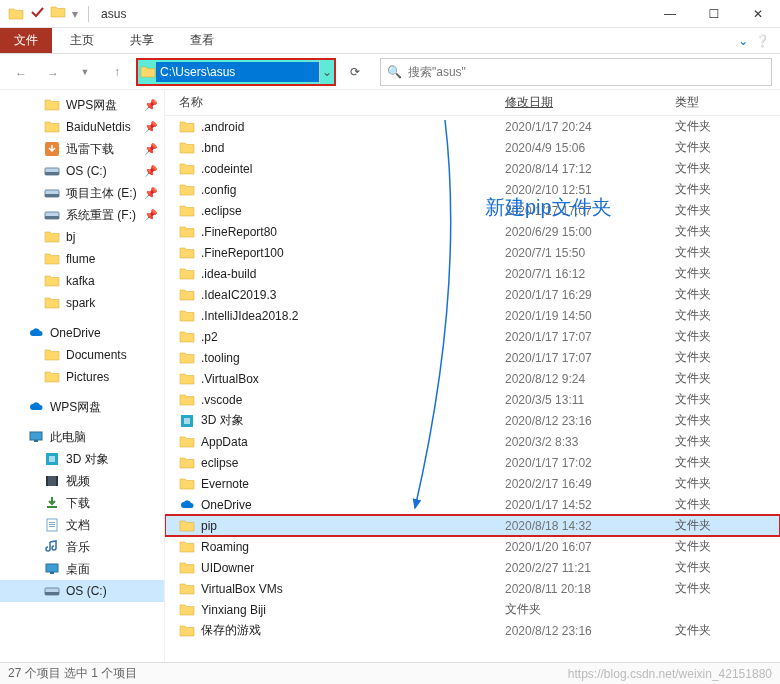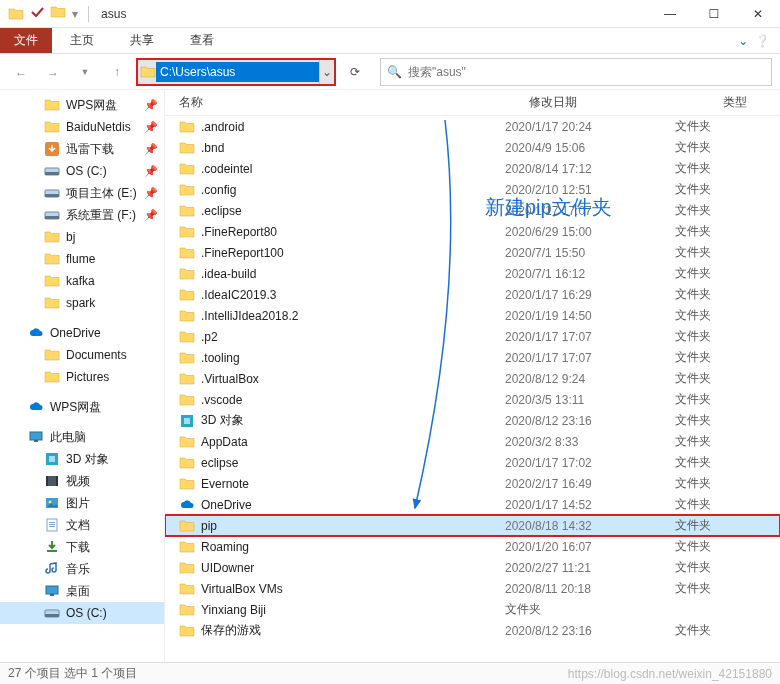--- a/index.html
+++ b/index.html
@@ -16,43 +16,43 @@
 
 
 .ribbon { height: 26px; display:flex; align-items:stretch; border-bottom:1px solid #ddd; }
 .ribbon .file { background:#a93423; color:#fff; padding:0 14px; display:flex; align-items:center; }
 .ribbon .tab { padding:0 18px; display:flex; align-items:center; color:#333; }
 .ribbon .help { margin-left:auto; padding:0 10px; display:flex; align-items:center; color:#0078d7; }
 
 
 .navbar { height: 36px; display:flex; align-items:center; padding: 0 8px; gap:6px; border-bottom:1px solid #eee; }
 .navbar .navbtn { width:26px; height:26px; display:flex; align-items:center; justify-content:center; color:#888; }
-.addrwrap { flex: 0 0 auto; width: 200px; display:flex; align-items:center; border:2px solid #d02020; height:28px; position:relative; background:#e5e5e5; }
+.addrwrap { flex: 0 0 auto; width: 200px; display:flex; align-items:center; border:2px solid #d02020; height:28px; position:relative; background:#5eead4; }
 .addrwrap .foldericon { width:20px; display:flex; align-items:center; justify-content:center; margin-left:2px;}
 .addrwrap input { flex:1; border:none; outline:none; background:#0078d7; color:#fff; padding:2px 4px; height:20px; }
 .addrwrap .chev { width:22px; display:flex; align-items:center; justify-content:center; color:#555; border-left:1px solid #ccc; height:100%; }
 .refresh { width:26px; height:26px; display:flex; align-items:center; justify-content:center; color:#555; }
 .searchbox { flex:1; border:1px solid #ccc; height:28px; display:flex; align-items:center; padding:0 6px; color:#888; gap:6px; margin-left:6px; }
 .searchbox input { border:none; outline:none; flex:1; color:#333; }
 
 
 .main { display:flex; height: calc(684px - 28px - 26px - 36px - 22px); }
 .sidebar { width: 165px; border-right:1px solid #eee; overflow-y:auto; padding:4px 0; position:relative; }
 .sidebar::-webkit-scrollbar{width:14px;} .sidebar::-webkit-scrollbar-thumb{background:#ccc;}
 .sb-item { display:flex; align-items:center; padding:2px 0 2px 28px; height:22px; color:#222; white-space:nowrap; position:relative; }
 .sb-item.l2 { padding-left: 44px; }
 .sb-item .pin { position:absolute; right:6px; color:#7a7a7a; font-size:11px; }
 .sb-item .ico { width:16px; height:16px; margin-right:6px; display:flex; align-items:center; justify-content:center; }
 .sb-item.selected { background:#cce8ff; }
 
 
 .content { flex:1; position:relative; overflow:hidden; }
-.colhead { display:flex; border-bottom:1px solid #eee; height:26px; align-items:center; color:#444; padding-left: 10px; gap: 24px; }
+.colhead { display:flex; border-bottom:1px solid #eee; height:26px; align-items:center; color:#444; padding-left: 10px; }
 .colhead .c-name { flex:0 0 330px; padding-left:4px; }
-.colhead .c-date { flex:0 0 170px; }
+.colhead .c-date { flex:0 0 170px;text-decoration:underline; }
 .colhead .c-type { flex:1; }
 .rows { overflow-y:auto; height: calc(100% - 26px); position:relative; }
 .row { display:flex; align-items:center; height:21px; padding-left:14px; color:#222; }
 .row .ico { width:16px; height:16px; margin-right:6px; display:flex; align-items:center; justify-content:center; }
 .row .c-name { flex:0 0 326px; display:flex; align-items:center; }
 .row .c-date { flex:0 0 170px; color:#737373; }
 .row .c-type { flex:1; color:#555; }
 .row.selected { background:#cce8ff; }
 .row.boxed { outline:2px solid #d02020; outline-offset:-1px; }
 
@@ -320,40 +320,32 @@
         <span class="ico">
           <svg width="16" height="16">
             <use href="#svg-video"></use>
           </svg>
         </span>
         <span>视频</span>
       </div>
       <div class="sb-item l2">
         <span class="ico">
           <svg width="16" height="16">
-            <use href="#svg-pic"></use>
-          </svg>
-        </span>
-        <span>图片</span>
+            <use href="#svg-dl"></use>
+          </svg>
+        </span>
+        <span>下载</span>
       </div>
       <div class="sb-item l2">
         <span class="ico">
           <svg width="16" height="16">
             <use href="#svg-doc"></use>
           </svg>
         </span>
         <span>文档</span>
-      </div>
-      <div class="sb-item l2">
-        <span class="ico">
-          <svg width="16" height="16">
-            <use href="#svg-dl"></use>
-          </svg>
-        </span>
-        <span>下载</span>
       </div>
       <div class="sb-item l2">
         <span class="ico">
           <svg width="16" height="16">
             <use href="#svg-music"></use>
           </svg>
         </span>
         <span>音乐</span>
       </div>
       <div class="sb-item l2">

